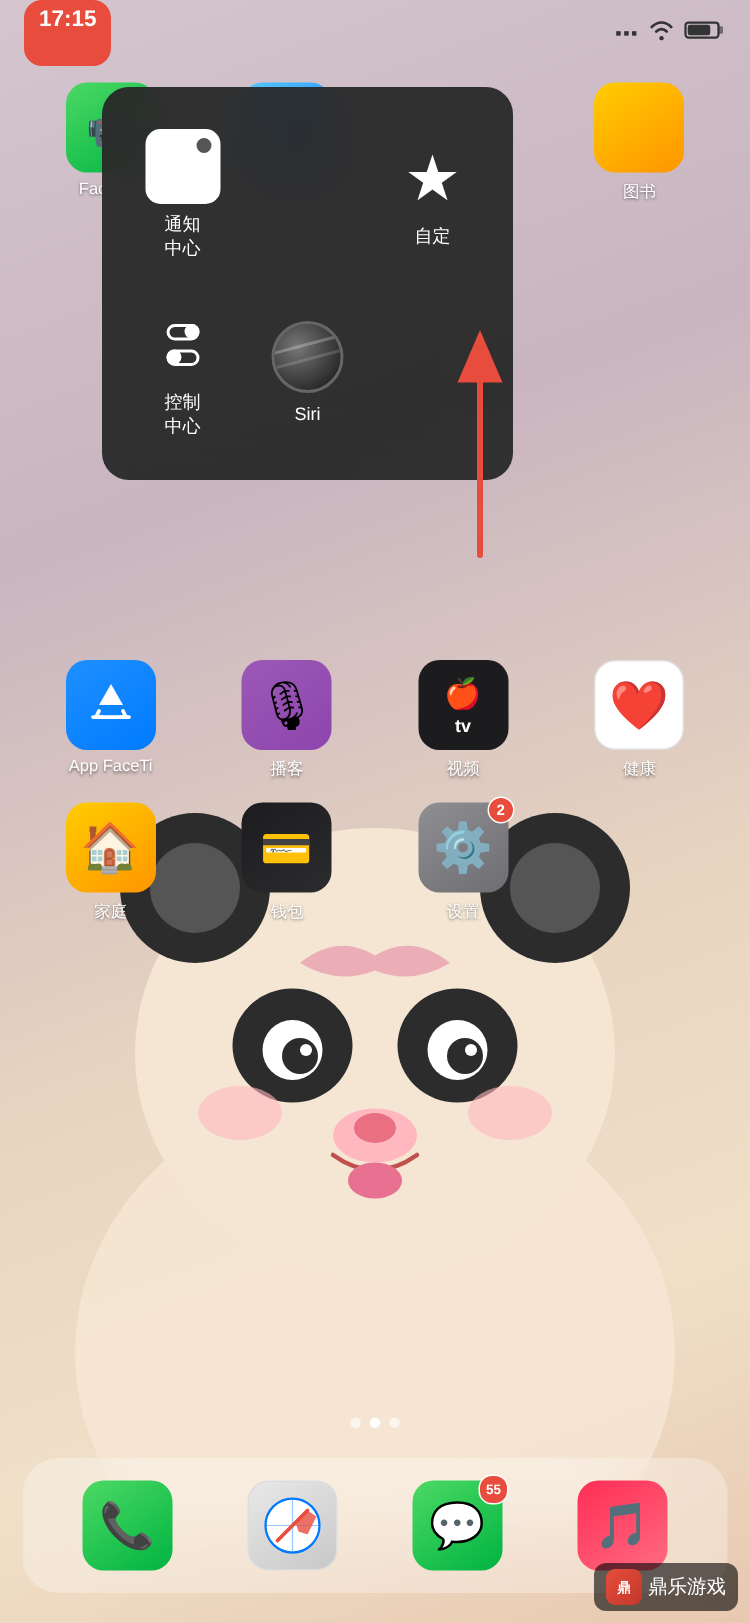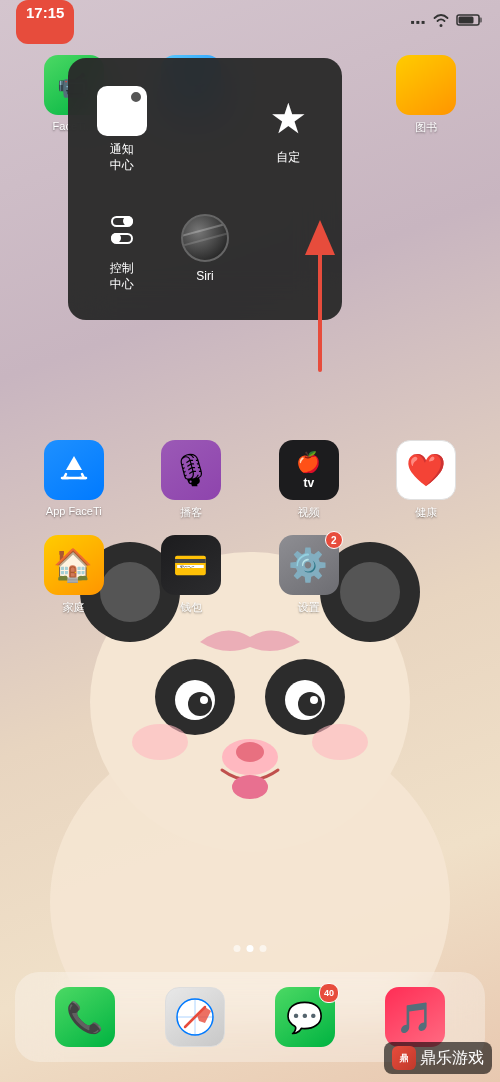--- a/index.html
+++ b/index.html
@@ -234,21 +234,21 @@
       border-radius: 6px;
       display: flex;
       align-items: center;
       justify-content: center;
       color: white;
       font-size: 10px;
       font-weight: bold;
     }
     .watermark-text {
       color: white;
-      font-size: 16px;
+      font-size: 13px;
     }
   </style>
 </head>
 <body>
 
 <div class="wallpaper">
 
   <svg width="500" height="600" style="position:absolute; bottom:60px; left:0;" viewBox="0 0 500 600" xmlns="http://www.w3.org/2000/svg">
 
     <ellipse cx="250" cy="480" rx="200" ry="180" fill="#f5e6d3" opacity="0.9"></ellipse>
@@ -458,21 +458,21 @@
         <line x1="20" y1="2" x2="20" y2="38" stroke="#007aff" stroke-width="0.8" opacity="0.4"></line>
         <line x1="2" y1="20" x2="38" y2="20" stroke="#007aff" stroke-width="0.8" opacity="0.4"></line>
         <path d="M 30 10 L 18 22 M 10 30 L 22 18" stroke="#e74c3c" stroke-width="2.5" stroke-linecap="round"></path>
         <polygon points="30,10 22,18 24,24 30,26 36,14" fill="#e74c3c" opacity="0.8"></polygon>
       </svg>
     </div>
   </div>
   <div class="app-icon-wrapper" style="position:relative;">
     <div class="app-icon" style="background:linear-gradient(145deg, #4cd964, #00b341);display:flex;align-items:center;justify-content:center;position:relative;">
       <span style="font-size:30px;">💬</span>
-      <div class="badge" style="font-size:9px;min-width:20px;height:20px;">40</div>
+      <div class="badge" style="font-size:9px;min-width:20px;height:20px;">55</div>
     </div>
   </div>
   <div class="app-icon-wrapper">
     <div class="app-icon" style="background:linear-gradient(145deg, #ff2d55, #ff6b82);display:flex;align-items:center;justify-content:center;">
       <span style="font-size:30px;">🎵</span>
     </div>
   </div>
 </div>
 
 <div class="watermark">

